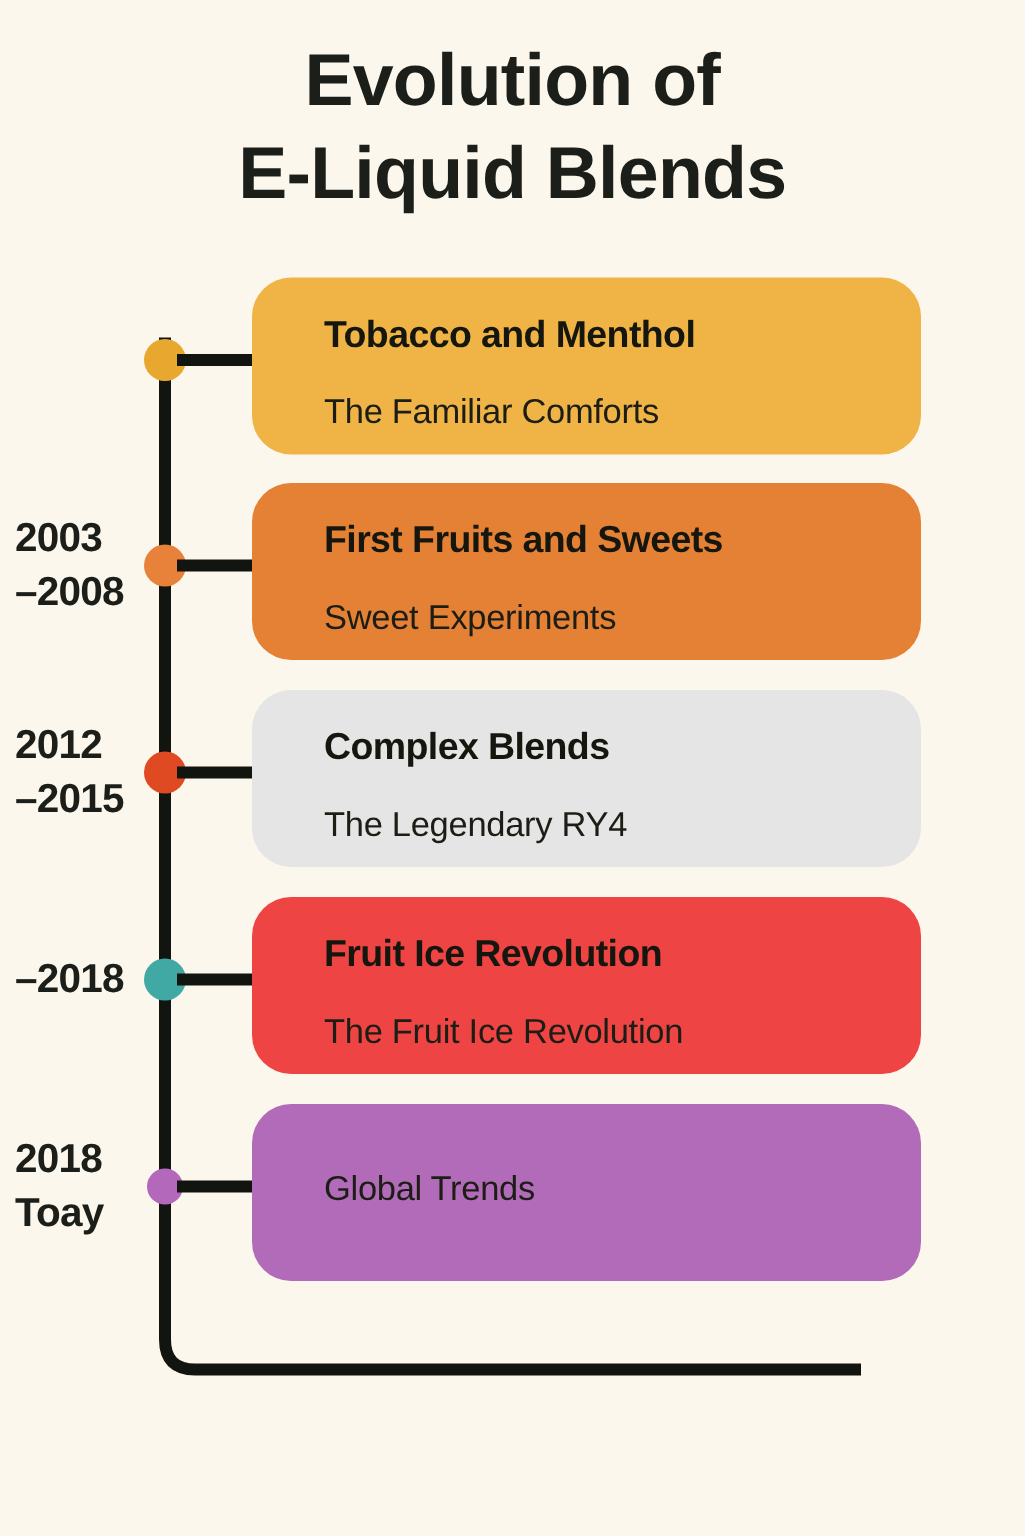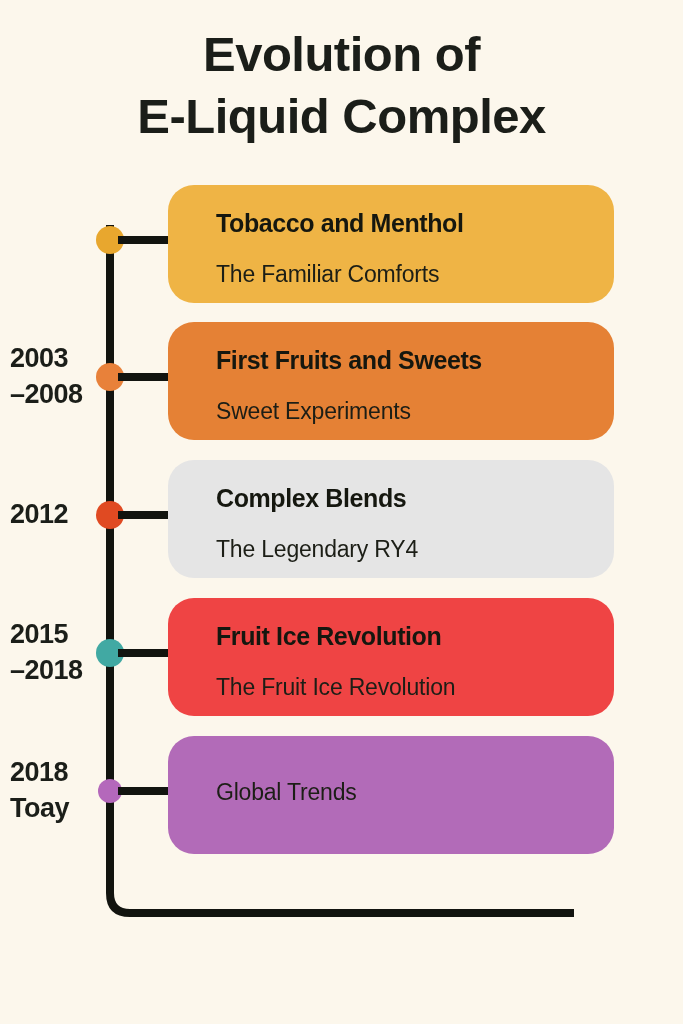--- a/index.html
+++ b/index.html
@@ -125,21 +125,21 @@
     white-space: nowrap;
   }
 </style>
 </head>
 <body>
 
 <div id="infographic">
 
   <div class="title-block">
     <span class="title-line">Evolution of</span>
-    <span class="title-line">E-Liquid Complex</span>
+    <span class="title-line">E-Liquid Blends</span>
   </div>
 
   <svg class="spine" viewBox="0 0 683 1024" width="683" height="1024" xmlns="http://www.w3.org/2000/svg">
     <path d="M110 229 L110 893 Q110 913 130 913 L570 913" fill="none" stroke="#12140F" stroke-width="8" stroke-linecap="square"></path>
   </svg>
 
   <div class="row" style="top:185px">
     <div class="year-label">
       <span class="yr-b"></span>
       <span class="yr-b"></span>
@@ -161,32 +161,32 @@
     <div class="connector"></div>
     <div class="card" style="background:#E58135">
       <span class="card-title">First Fruits and Sweets</span>
       <span class="card-sub">Sweet Experiments</span>
     </div>
   </div>
 
   <div class="row" style="top:460px">
     <div class="year-label">
       <span class="yr-b">2012</span>
+      <span class="yr-b">–2015</span>
     </div>
     <div class="node-dot" style="background:#E04A22"></div>
     <div class="connector"></div>
     <div class="card" style="background:#e5e5e5">
       <span class="card-title">Complex Blends</span>
       <span class="card-sub">The Legendary RY4</span>
     </div>
   </div>
 
   <div class="row" style="top:598px">
     <div class="year-label">
-      <span class="yr-b">2015</span>
       <span class="yr-b">–2018</span>
     </div>
     <div class="node-dot" style="background:#41A9A3"></div>
     <div class="connector"></div>
     <div class="card" style="background:#ef4444">
       <span class="card-title">Fruit Ice Revolution</span>
       <span class="card-sub">The Fruit Ice Revolution</span>
     </div>
   </div>
 

